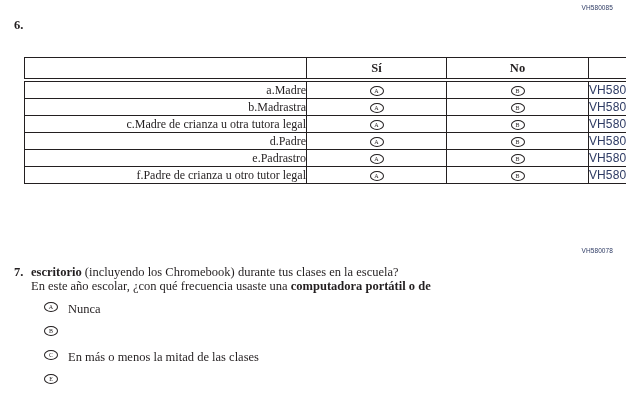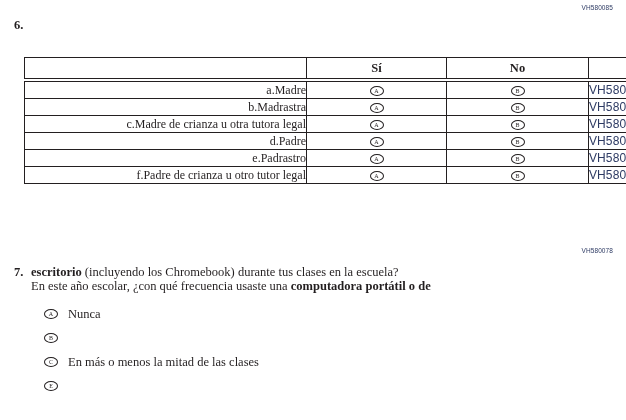--- a/index.html
+++ b/index.html
@@ -61,21 +61,21 @@
     text-align:center;
     font-family:"Liberation Serif", serif;
     color:#231f20;
     box-sizing:content-box;
     vertical-align:middle;
   }
 
   #q7-options { position:absolute; left:44px; top:302px; }
   .option-row {
     height:24px;
-    display:flex; align-items:center;
+    display:flex; 
   }
   .option-label { font-size:12.5px; margin-left:10px; }
 </style>
 </head>
 <body>
 
 <div id="code-top" class="code">VH580085</div>
 
 <div id="q6" class="question">
   <div class="qnum">6.</div>

